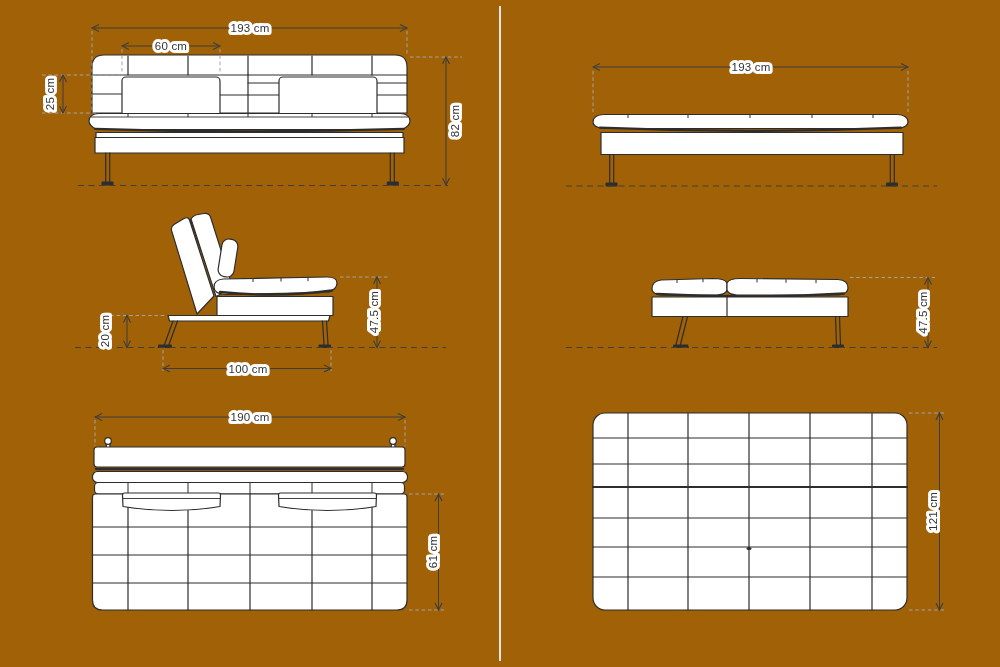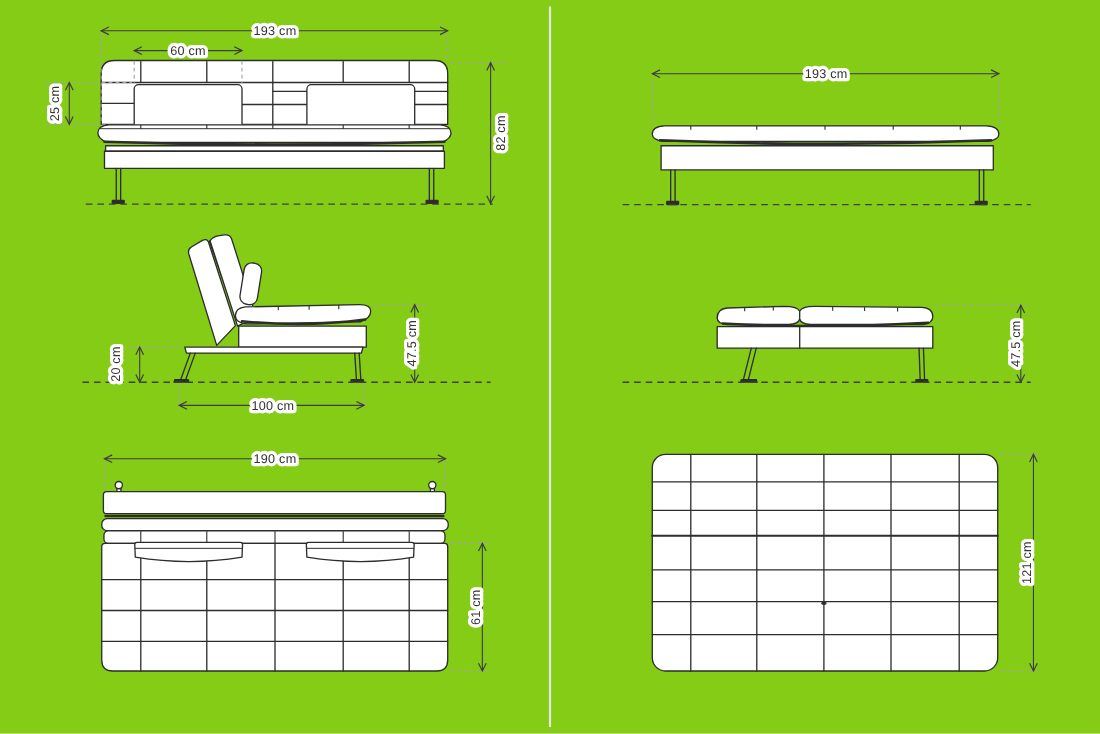--- a/index.html
+++ b/index.html
@@ -1,16 +1,16 @@
 <!DOCTYPE html>
 <html><head>
 <meta charset="utf-8">
 <style>
   html,body{margin:0;padding:0;background:#f4f4f4;}
-  .sheet{position:relative;width:1000px;height:667px;background:#84cc16;overflow:hidden;
+  .sheet{position:relative;width:1000px;height:667px;background:#a16207;overflow:hidden;
          font-family:"Liberation Sans",sans-serif;}
   svg{display:block;}
   .ln{fill:none;stroke:#2d2d2d;stroke-width:1.2;stroke-linejoin:round;stroke-linecap:round;}
   .fw{fill:#ffffff;stroke:#2d2d2d;stroke-width:1.2;stroke-linejoin:round;}
   .thick{fill:none;stroke:#2d2d2d;stroke-width:2.3;stroke-linecap:round;}
   .thin{fill:none;stroke:#2d2d2d;stroke-width:0.9;}
   .tick{fill:none;stroke:#2d2d2d;stroke-width:1;}
   .dash{fill:none;stroke:#a3a3a3;stroke-width:1;stroke-dasharray:3.5 2.8;}
   .gnd{fill:none;stroke:#3f3f3f;stroke-width:1.2;stroke-dasharray:6 4.5;}
   .dim{fill:none;stroke:#3d3d3d;stroke-width:1;}

